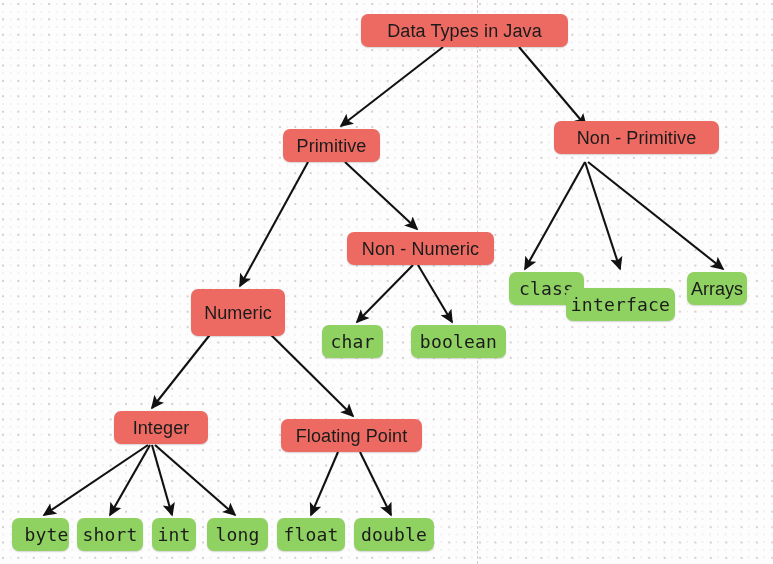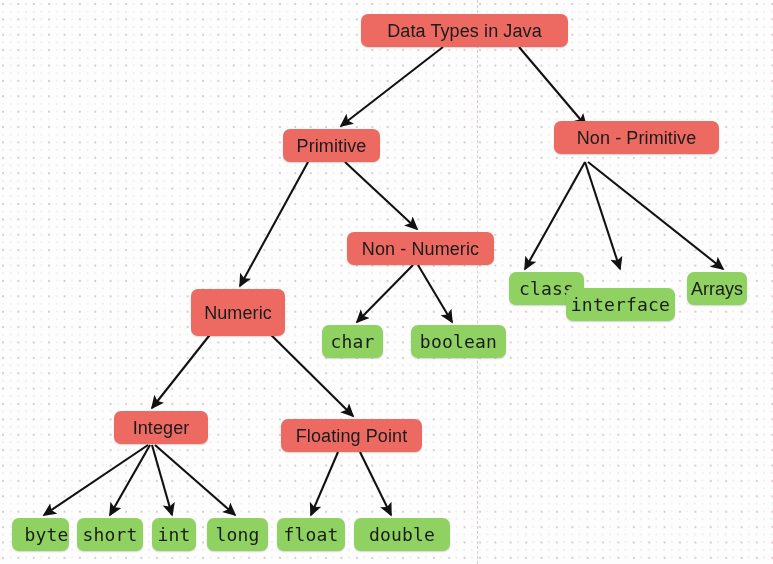--- a/index.html
+++ b/index.html
@@ -146,18 +146,18 @@
       </div>
       <div class="node green mono" style="left: 152px; top: 518px; width: 44px; height: 33px;">
         <span>int</span>
       </div>
       <div class="node green mono" style="left: 207px; top: 518px; width: 61px; height: 33px; align-items: center;">
         <span>long</span>
       </div>
       <div class="node green mono" style="left: 277px; top: 518px; width: 68px; height: 33px;">
         <span>float</span>
       </div>
-      <div class="node green mono" style="left: 354px; top: 518px; width: 96px; height: 33px;">
+      <div class="node green mono" style="left: 354px; top: 518px; width: 80px; height: 33px;">
         <span>double</span>
       </div>
     </div>
 
 </div>
 
 </body></html>

